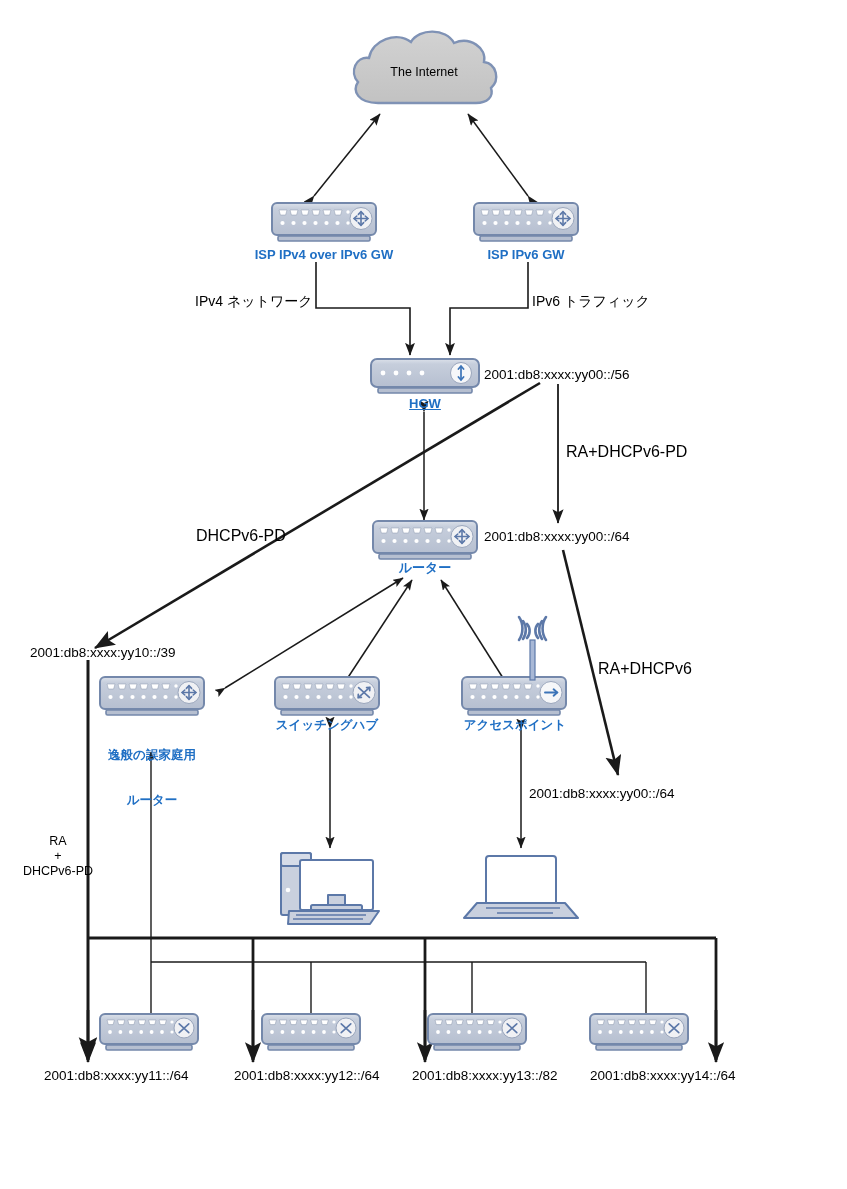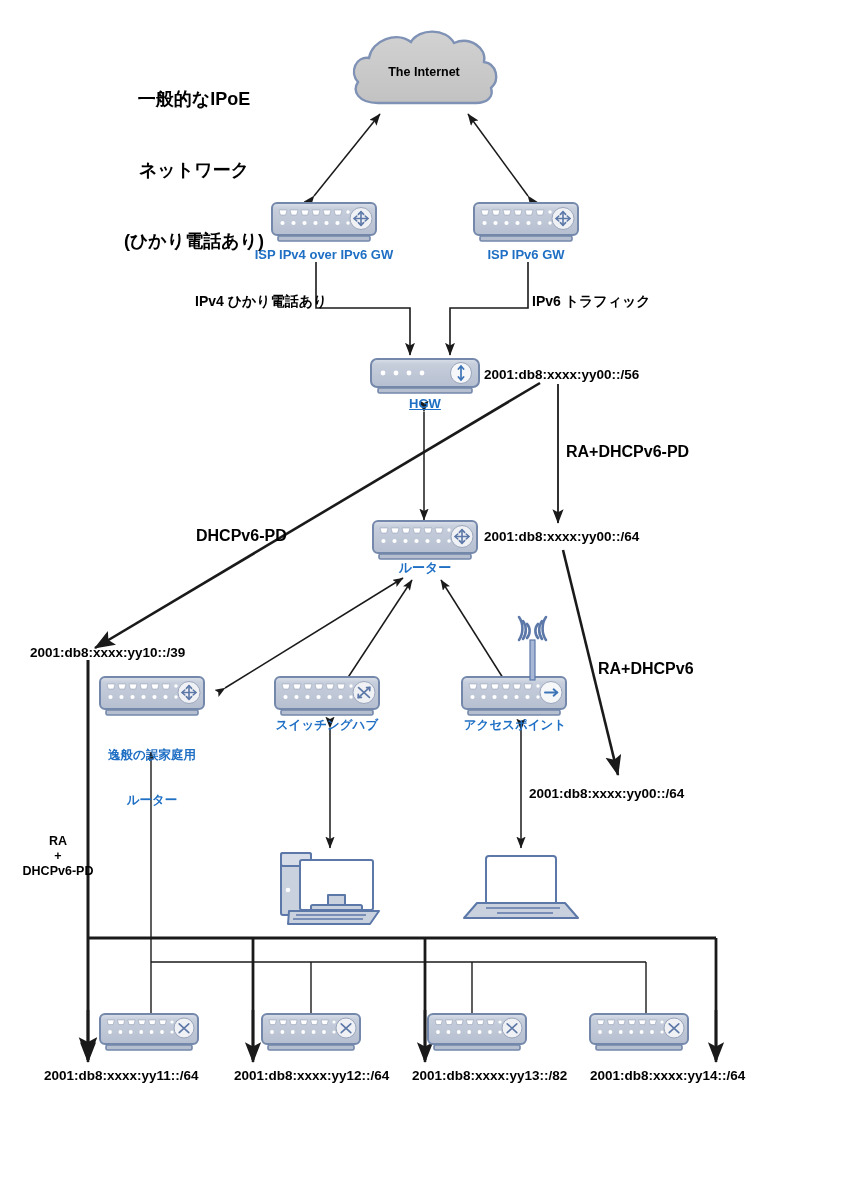--- a/index.html
+++ b/index.html
@@ -1,20 +1,20 @@
 <!DOCTYPE html>
 <html><head>
 <meta charset="utf-8">
 <style>
   html,body{margin:0;padding:0;background:#ffffff;}
   body{width:847px;height:1189px;position:relative;overflow:hidden;
        font-family:"Liberation Sans","DejaVu Sans",sans-serif;}
   #stage{position:absolute;left:0;top:0;width:847px;height:1189px;}
   svg{position:absolute;left:0;top:0;}
-  .lbl{position:absolute;font-weight:bold;color:#000000;white-space:pre;line-height:1.18;}
+  .lbl{position:absolute;font-weight:normal;color:#000000;white-space:pre;line-height:1.18;}
   .dev-lbl{position:absolute;font-weight:bold;color:#1F6FC4;white-space:pre;
            text-align:center;line-height:1.2;}
   .title{position:absolute;font-weight:bold;color:#000000;text-align:center;
          line-height:1.32;white-space:pre;}
   .addr{font-size:13.5px;}
   .ann{font-size:16px;}
 </style>
 </head>
 <body>
 
@@ -432,33 +432,28 @@
     <circle cx="662" cy="1022" r="1.6" fill="#FFFFFF"></circle>
         <circle cx="662" cy="1032" r="1.6" fill="#FFFFFF"></circle>
     <circle cx="674" cy="1028" r="10" fill="#F0F1F4" stroke="#9AA6BC" stroke-width="1"></circle>
     <g stroke="#5C78A8" stroke-width="1.6" fill="none" stroke-linecap="round">
       <path d="M669.2,1023.8 L678.8,1032.6"></path>
           <path d="M678.8,1023.8 L669.2,1032.6"></path>
     </g>
   </g>
 </svg>
 
-<div class="title" style="left:74px;top:40px;width:240px;font-size:18px;">
-  <div>一般的なIPoE</div>
-  <div>ネットワーク</div>
-  <div>(ひかり電話あり)</div>
-</div>
 
 <div class="lbl" style="left:386px;top:65px;width:76px;text-align:center;font-size:12.5px;color:#000;">The Internet</div>
 
 <div class="dev-lbl" style="left:244px;top:247px;width:160px;font-size:13px;">ISP IPv4 over IPv6 GW</div>
 
 <div class="dev-lbl" style="left:466px;top:247px;width:120px;font-size:13px;">ISP IPv6 GW</div>
 
-<div class="lbl ann" style="left:195px;top:293px;font-size:14px;">IPv4 ひかり電話あり</div>
+<div class="lbl ann" style="left:195px;top:293px;font-size:14px;">IPv4 ネットワーク</div>
 
 <div class="lbl ann" style="left:532px;top:293px;font-size:14px;">IPv6 トラフィック</div>
 
 <div class="dev-lbl" style="left:395px;top:396px;width:60px;font-size:13px;text-decoration:underline;">HGW</div>
 
 <div class="lbl addr" style="left:484px;top:367px;">2001:db8:xxxx:yy00::/56</div>
 
 <div class="lbl ann" style="left:566px;top:443px;">RA+DHCPv6-PD</div>
 
 <div class="lbl ann" style="left:196px;top:527px;">DHCPv6-PD</div>

